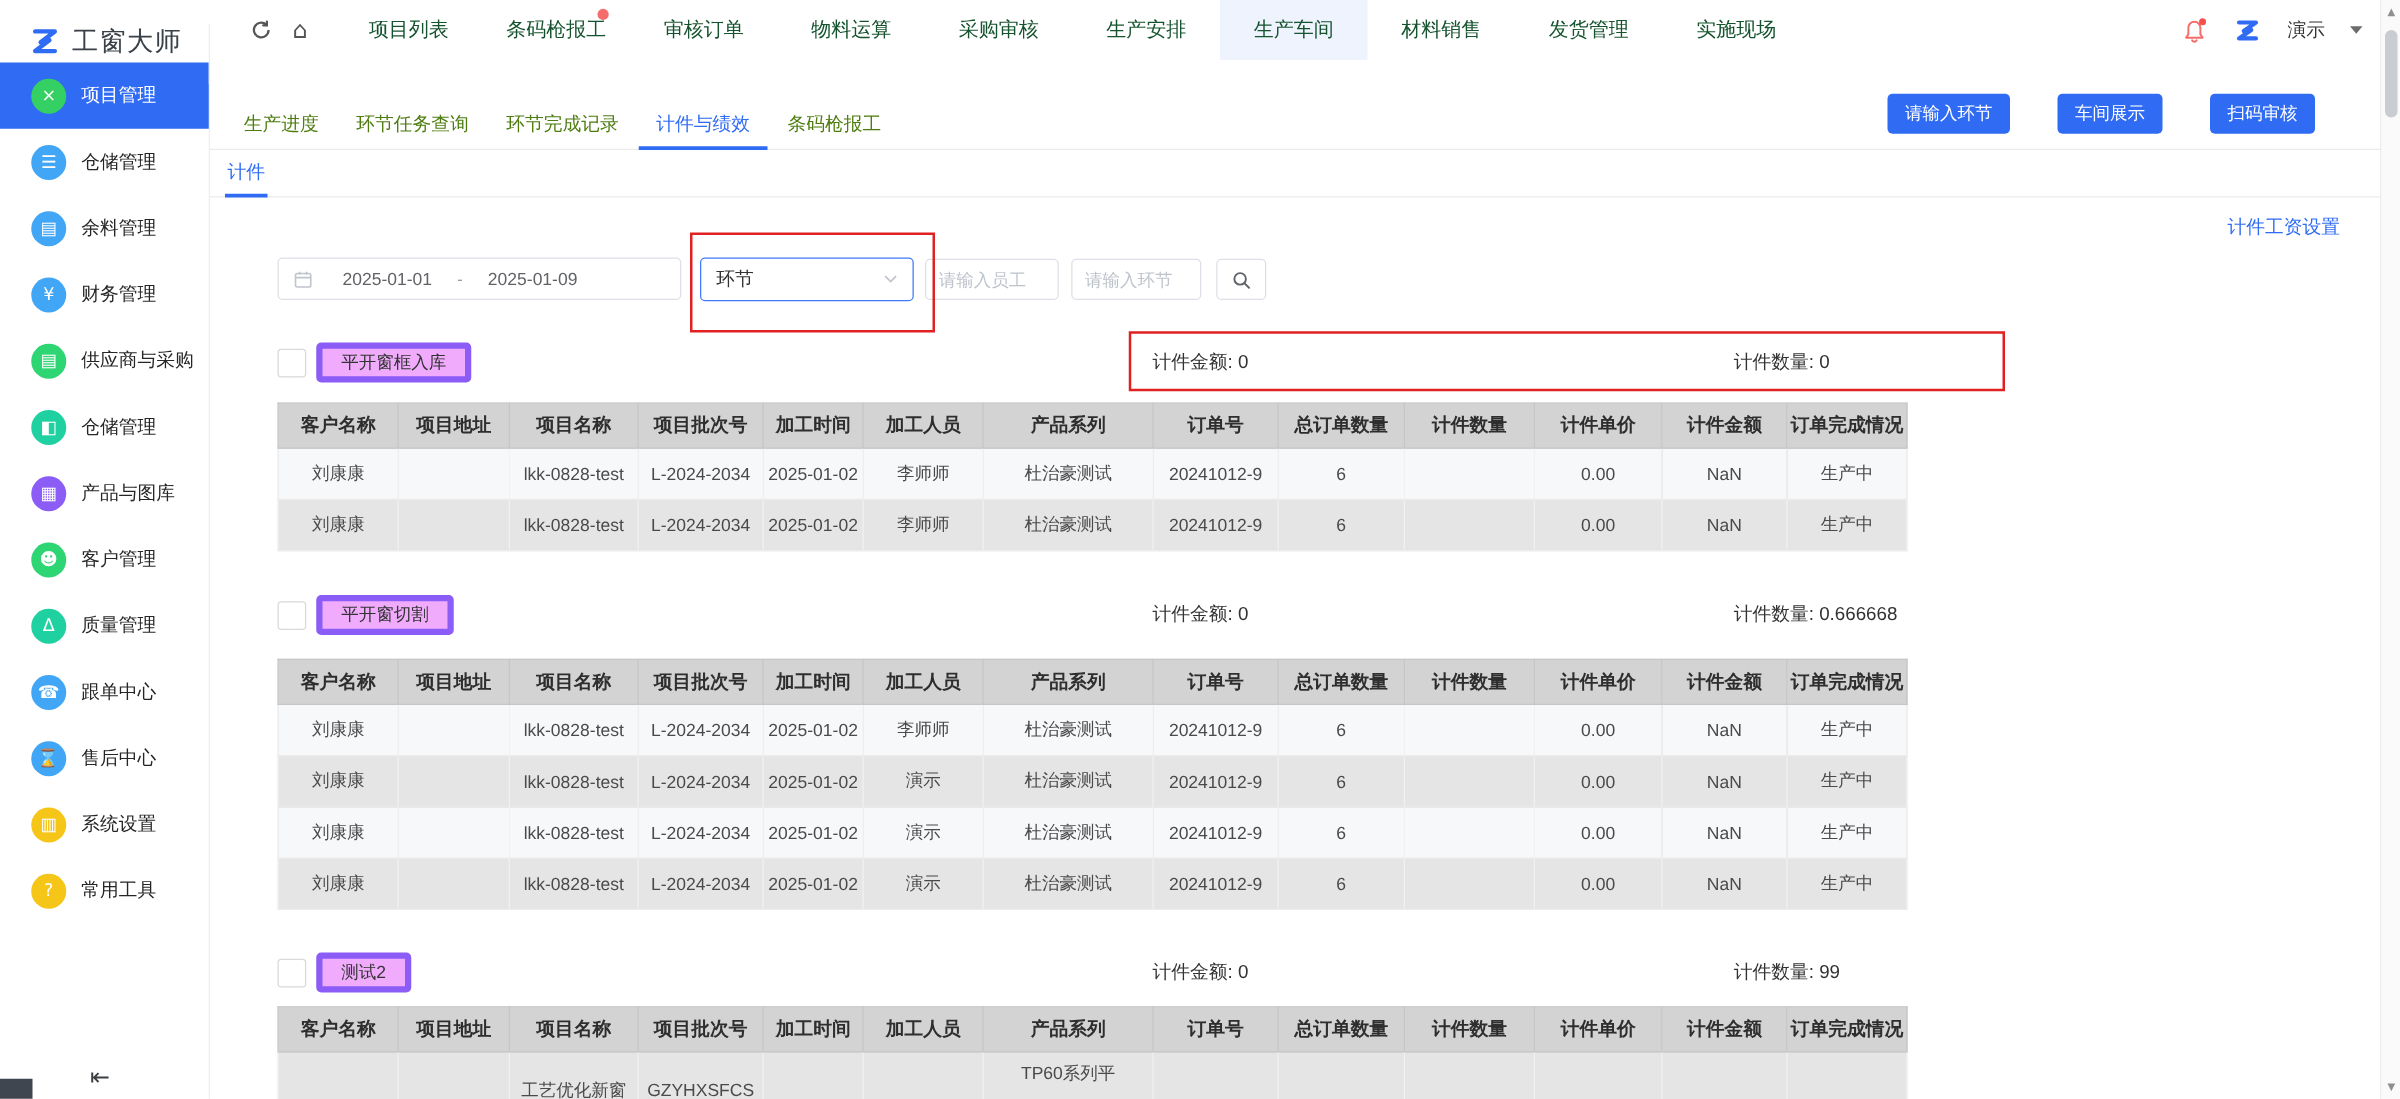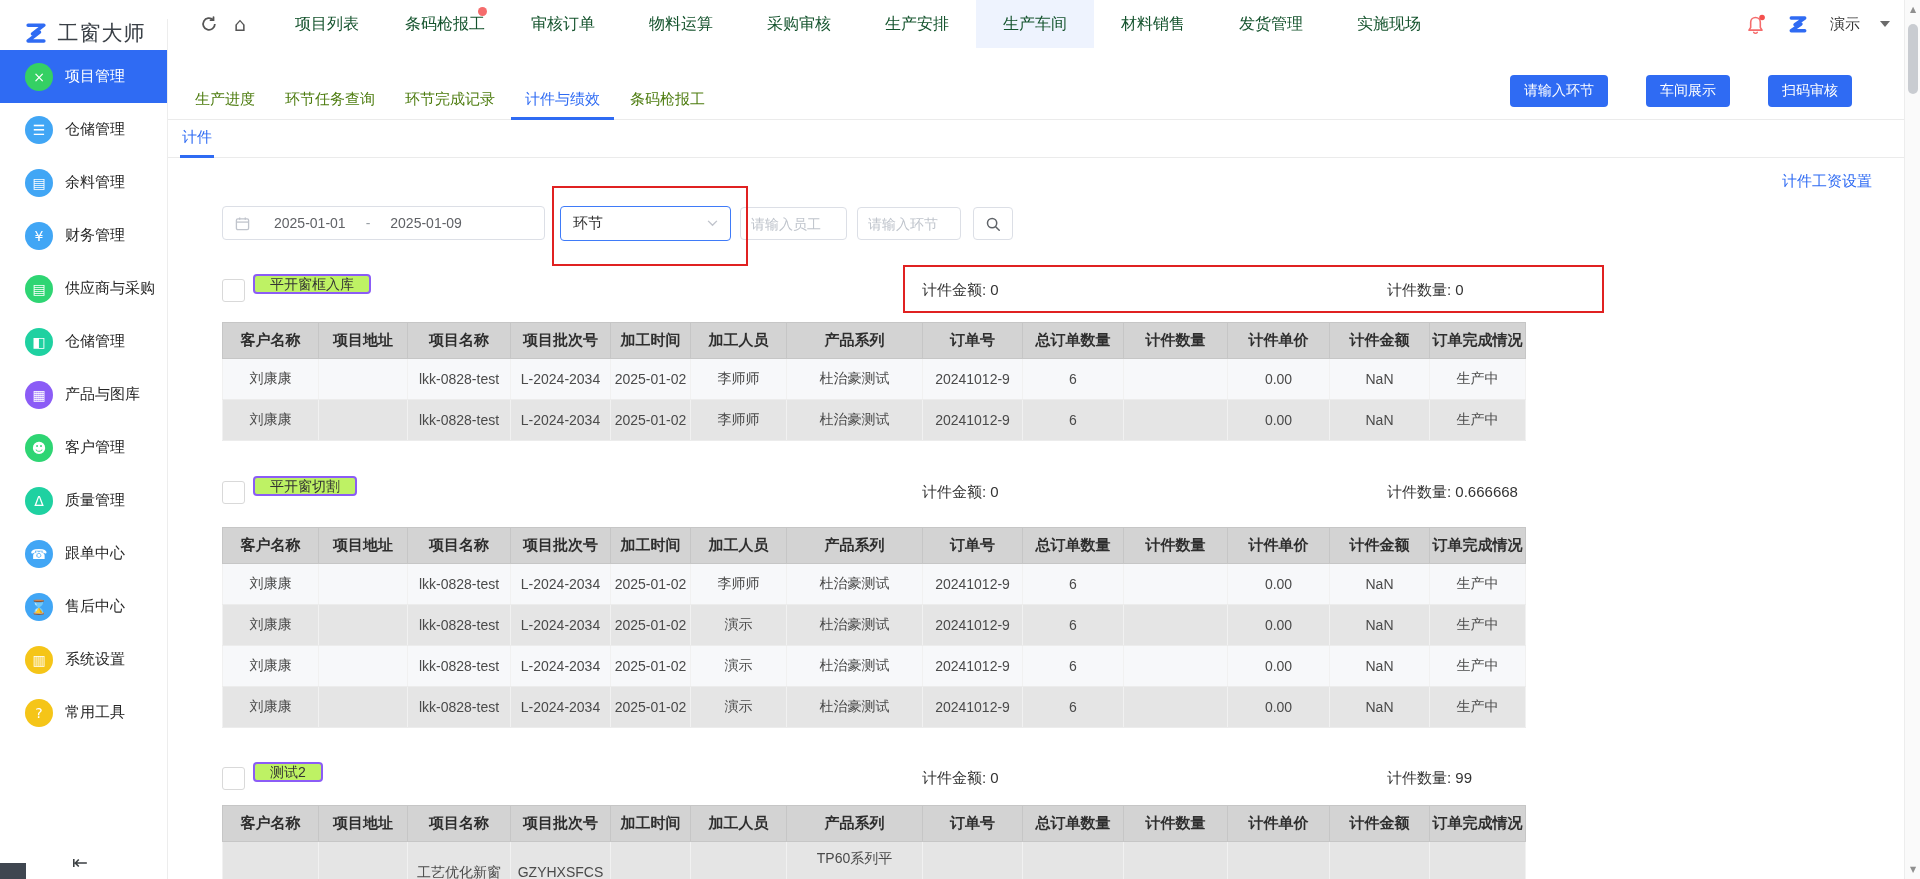--- a/index.html
+++ b/index.html
@@ -71,22 +71,22 @@
   .input-employee { left:740px; top:207px; width:107px; }
   .input-stage { left:857px; top:207px; width:104px; }
   .search-btn { position:absolute; left:973px; top:207px; width:40px; height:33px; border:1px solid #dcdfe6;
     border-radius:4px; background:#fff; display:flex; align-items:center; justify-content:center; cursor:pointer; }
 
   
   .group-header { position:absolute; left:222px; width:1303px; height:40px; }
   .gh-1 { top:270px; } .gh-2 { top:472px; } .gh-3 { top:758px; }
   .gh-checkbox { position:absolute; left:0; top:9px; width:23px; height:23px; border:1px solid #d9d9d9;
     border-radius:3px; background:#fff; cursor:pointer; }
-  .gh-btn { position:absolute; left:31px; top:4px; height:20px; padding:0 15px; background:#bef264;
-    border:2px solid #8b5cf6; border-radius:4px; font-size:14px; color:#333; cursor:pointer; font-family:inherit; white-space:nowrap; }
+  .gh-btn { position:absolute; left:31px; top:4px; height:32px; padding:0 15px; background:#f0abfc;
+    border:5px solid #8b5cf6; border-radius:4px; font-size:14px; color:#333; cursor:pointer; font-family:inherit; white-space:nowrap; }
   .gh-stat { position:absolute; top:0; line-height:40px; font-size:15px; color:#333; white-space:nowrap; }
   .stat-amount { left:700px; } .stat-qty { left:1165px; }
 
   
   .data-table { position:absolute; left:222px; width:1303px; border-collapse:collapse; table-layout:fixed;
     font-size:14px; background:#e5e5e5; }
   .t-1 { top:322px; } .t-2 { top:527px; } .t-3 { top:805px; }
   .data-table th { height:36px; background:#d3d3d3; border:1px solid #c6c6c6; font-size:15px; color:#2e2e2e;
     font-weight:700; text-align:center; }
   .data-table td { height:41px; text-align:center; color:#4a4a4a; border-bottom:1px solid #ececec;

